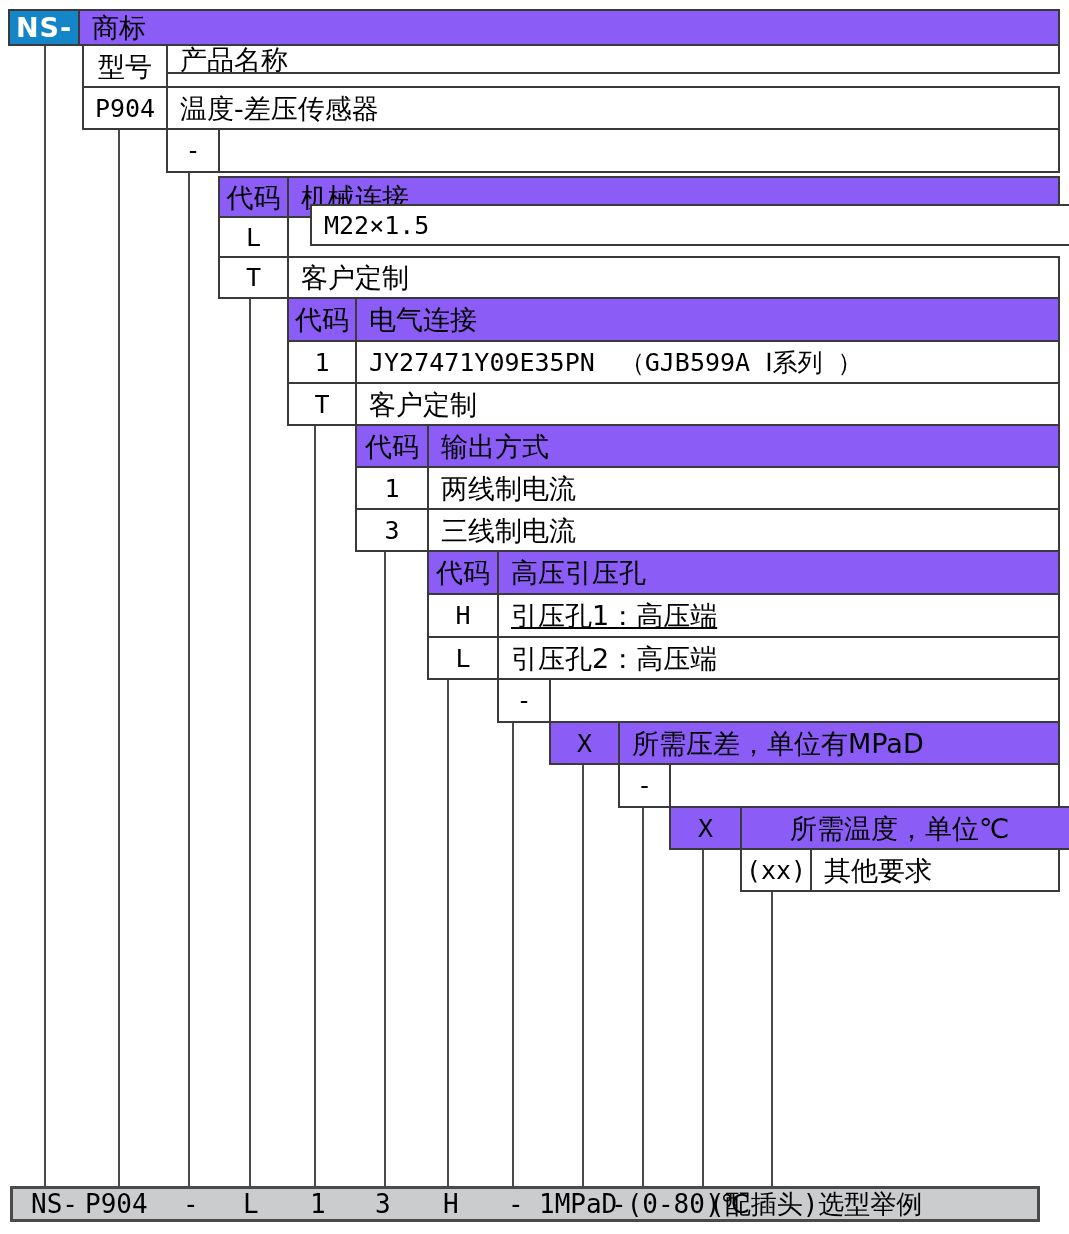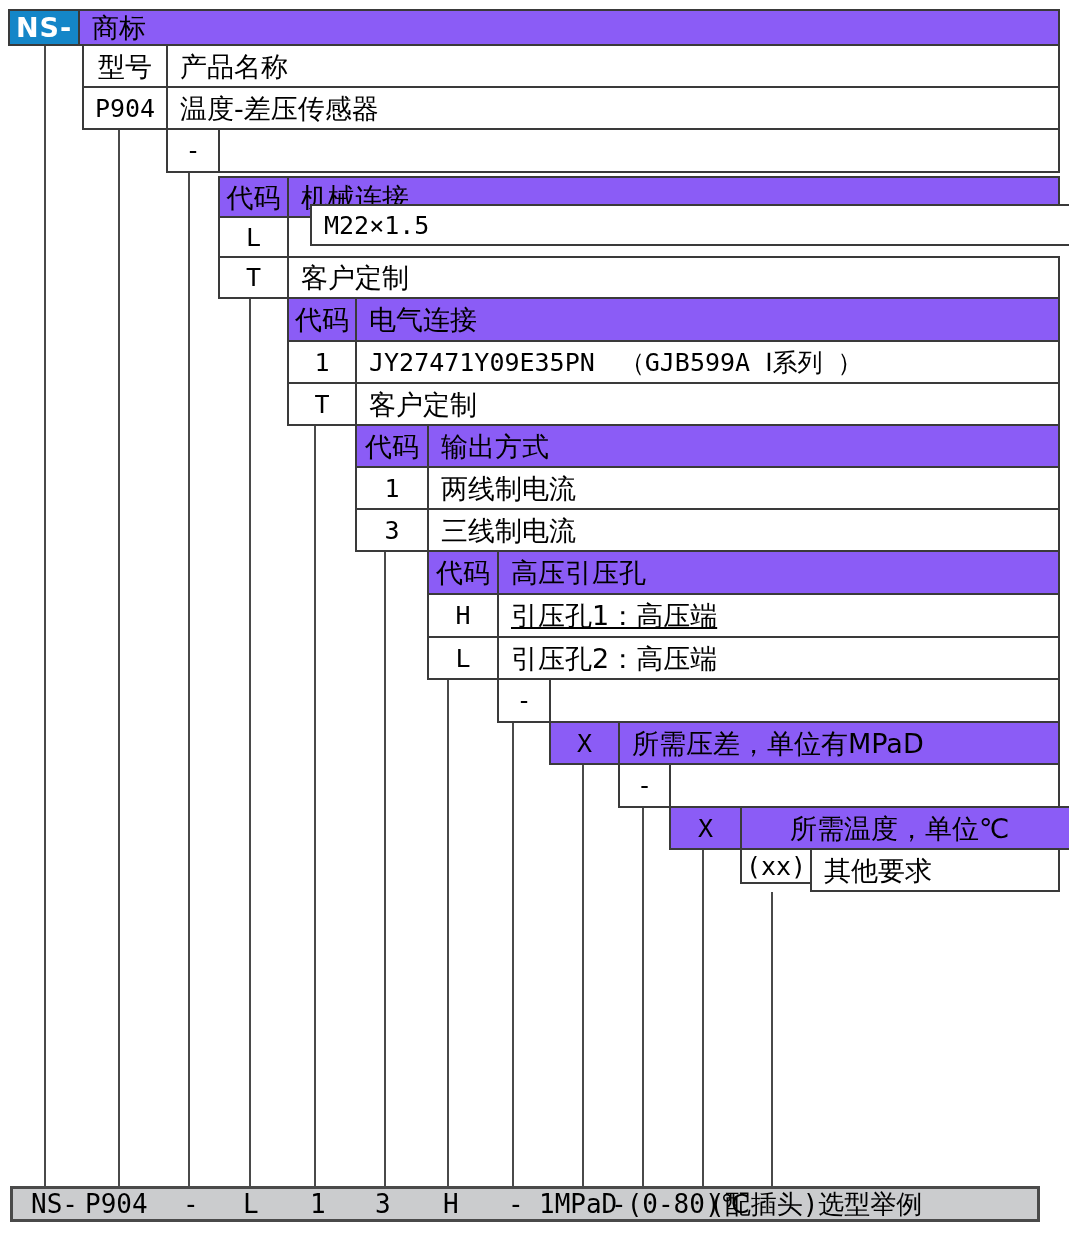--- a/index.html
+++ b/index.html
@@ -69,21 +69,21 @@
   <div class="vline" style="left:512px;top:723px;height:465px;"></div>
   <div class="vline" style="left:582px;top:765px;height:423px;"></div>
   <div class="vline" style="left:642px;top:808px;height:380px;"></div>
   <div class="vline" style="left:702px;top:850px;height:338px;"></div>
   <div class="vline" style="left:771px;top:892px;height:296px;"></div>
 
   <div class="cell blue center" style="left:8px;top:9px;width:72px;height:37px;">NS-</div>
   <div class="cell gray pad" style="left:78px;top:9px;width:982px;height:37px;">商标</div>
 
   <div class="cell center" style="left:82px;top:44px;width:86px;height:44px;">型号</div>
-  <div class="cell pad" style="left:166px;top:44px;width:894px;height:44px;">产品名称</div>
+  <div class="cell pad" style="left:166px;top:44px;width:894px;height:30px;">产品名称</div>
 
   <div class="cell center mono" style="left:82px;top:86px;width:86px;height:44px;">P904</div>
   <div class="cell pad" style="left:166px;top:86px;width:894px;height:44px;">温度-差压传感器</div>
 
   <div class="cell center mono" style="left:166px;top:128px;width:54px;height:45px;">-</div>
   <div class="cell" style="left:218px;top:128px;width:842px;height:45px;"></div>
 
   <div class="cell gray center" style="left:218px;top:176px;width:71px;height:42px;">代码</div>
   <div class="cell gray pad" style="left:287px;top:176px;width:773px;height:42px;">机械连接</div>
   <div class="cell center mono" style="left:218px;top:216px;width:71px;height:42px;">L</div>
@@ -117,21 +117,21 @@
 
   <div class="cell gray center mono" style="left:549px;top:721px;width:71px;height:44px;">X</div>
   <div class="cell gray pad" style="left:618px;top:721px;width:442px;height:44px;">所需压差，单位有MPaD</div>
 
   <div class="cell center mono" style="left:618px;top:763px;width:53px;height:45px;">-</div>
   <div class="cell" style="left:669px;top:763px;width:391px;height:45px;"></div>
 
   <div class="cell gray center mono" style="left:669px;top:806px;width:73px;height:44px;">X</div>
   <div class="cell gray pad" style="left:740px;top:806px;width:332px;height:44px;padding-left:48px;">所需温度，单位℃</div>
 
-  <div class="cell center mono" style="left:740px;top:848px;width:72px;height:36px;">(xx)</div>
+  <div class="cell center mono" style="left:740px;top:848px;width:72px;height:44px;">(xx)</div>
   <div class="cell pad" style="left:810px;top:848px;width:250px;height:44px;">其他要求</div>
 
   <div class="example-bar">
     <span style="left:18px;">NS-</span>
     <span style="left:72px;">P904</span>
     <span style="left:170px;">-</span>
     <span style="left:230px;">L</span>
     <span style="left:297px;">1</span>
     <span style="left:362px;">3</span>
     <span style="left:430px;">H</span>

